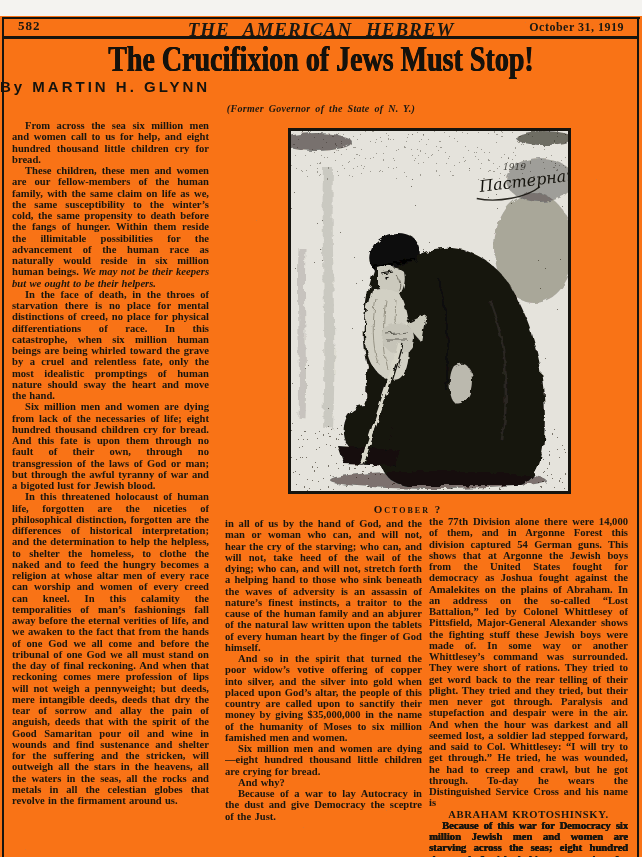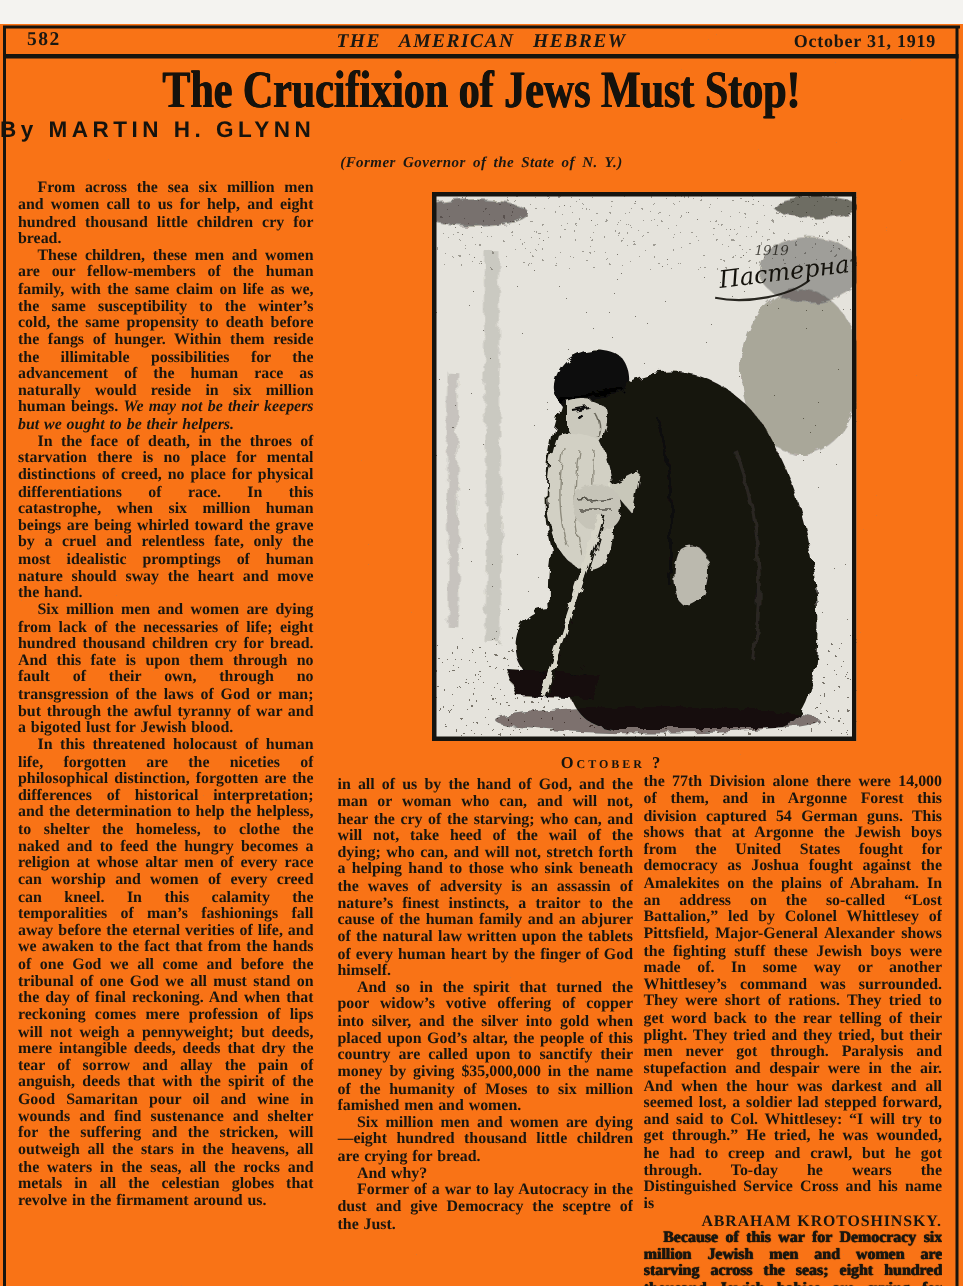--- a/index.html
+++ b/index.html
@@ -13,21 +13,21 @@
   #border-top{left:2px;right:2px;top:1px;height:2px;}
   #border-left{left:2px;top:2px;bottom:8px;width:2px;}
   #border-right{right:3px;top:2px;bottom:8px;width:2px;}
   #header-rule{left:2px;right:3px;top:20px;height:3px;}
   #bottom-rule-thin{left:2px;right:3px;bottom:12px;height:1px;}
   #bottom-rule-thick{left:2px;right:3px;bottom:7px;height:4px;}
   
   #page-number{position:absolute;top:2px;left:18px;font-size:13px;font-weight:bold;letter-spacing:1px;}
   #masthead{
     position:absolute;top:3px;left:0;right:0;text-align:center;
-    font-size:13px;font-weight:bold;font-style:italic;
+    font-size:19px;font-weight:bold;font-style:italic;
     letter-spacing:1px;word-spacing:8px;
   }
   #issue-date{position:absolute;top:4px;right:18px;font-size:12px;font-weight:bold;letter-spacing:0.5px;}
   
   #headline{position:absolute;top:24px;left:0;right:0;text-align:center;margin:0;
     font-size:35px;font-weight:bold;white-space:nowrap;color:#15120c;}
   #headline .squeeze{display:inline-block;transform:scaleX(0.80);transform-origin:50% 50%;
     text-shadow:0.5px 0 0 #15120c,-0.3px 0 0 #15120c;}
   #byline{position:absolute;top:62px;left:0;right:0;text-align:left;margin:0;
     font-family:"Liberation Sans",sans-serif;font-size:15px;font-weight:bold;letter-spacing:3px;
@@ -38,21 +38,21 @@
   .col{
     position:absolute;overflow:hidden;
     font-size:10.6px;line-height:11.25px;font-weight:bold;
     text-align:justify;color:#19160f;word-spacing:0.6px;
   }
   #col1{left:12px;top:104px;width:197px;height:744px;}
   #col2{left:225px;top:502px;width:197px;height:346px;}
   #col3{left:429px;top:500px;width:199px;height:350px;}
   .col p{margin:0;text-indent:13px;}
   .col p.cont{text-indent:0;}
-  .col p.center{text-align:right;text-indent:0;letter-spacing:0.6px;}
+  .col p.center{text-align:center;text-indent:0;letter-spacing:0.6px;}
   .col .ital{font-style:italic;}
   .col p.smudge{text-shadow:0 0 0.6px #1a170f,0.5px 0.3px 0.5px #1a170f;}
   
   #illustration{position:absolute;left:288px;top:112px;width:283px;height:366px;margin:0;}
   #illustration svg{display:block;}
   #illustration-caption{
     position:absolute;left:277px;top:487px;width:262px;text-align:center;
     font-size:11px;font-weight:bold;font-variant:small-caps;letter-spacing:2px;color:#17140e;
   }
   
@@ -178,21 +178,21 @@
       <rect x="1.5" y="1.5" width="280" height="363" fill="none" stroke="#16140f" stroke-width="3"></rect>
     </svg>
   </figure>
   <div id="illustration-caption">October ?</div>
 
   <div class="col" id="col2">
     <p class="cont">in all of us by the hand of God, and the man or woman who can, and will not, hear the cry of the starving; who can, and will not, take heed of the wail of the dying; who can, and will not, stretch forth a helping hand to those who sink beneath the waves of adversity is an assassin of nature’s finest instincts, a traitor to the cause of the human family and an abjurer of the natural law written upon the tablets of every human heart by the finger of God himself.</p>
     <p>And so in the spirit that turned the poor widow’s votive offering of copper into silver, and the silver into gold when placed upon God’s altar, the people of this country are called upon to sanctify their money by giving $35,000,000 in the name of the humanity of Moses to six million famished men and women.</p>
     <p>Six million men and women are dying —eight hundred thousand little children are crying for bread.</p>
     <p>And why?</p>
-    <p>Former of a war to lay Autocracy in the dust and give Democracy the sceptre of the Just.</p>
+    <p>Because of a war to lay Autocracy in the dust and give Democracy the sceptre of the Just.</p>
   </div>
 
   <div class="col" id="col3">
     <p class="cont">the 77th Division alone there were 14,000 of them, and in Argonne Forest this division captured 54 German guns. This shows that at Argonne the Jewish boys from the United States fought for democracy as Joshua fought against the Amalekites on the plains of Abraham. In an address on the so-called “Lost Battalion,” led by Colonel Whittlesey of Pittsfield, Major-General Alexander shows the fighting stuff these Jewish boys were made of. In some way or another Whittlesey’s command was surrounded. They were short of rations. They tried to get word back to the rear telling of their plight. They tried and they tried, but their men never got through. Paralysis and stupefaction and despair were in the air. And when the hour was darkest and all seemed lost, a soldier lad stepped forward, and said to Col. Whittlesey: “I will try to get through.” He tried, he was wounded, he had to creep and crawl, but he got through. To-day he wears the Distinguished Service Cross and his name is</p>
     <p class="center">ABRAHAM KROTOSHINSKY.</p>
     <p class="smudge">Because of this war for Democracy six million Jewish men and women are starving across the seas; eight hundred thousand Jewish babies are crying for bread,</p>
   </div>
 
 </div>
 

